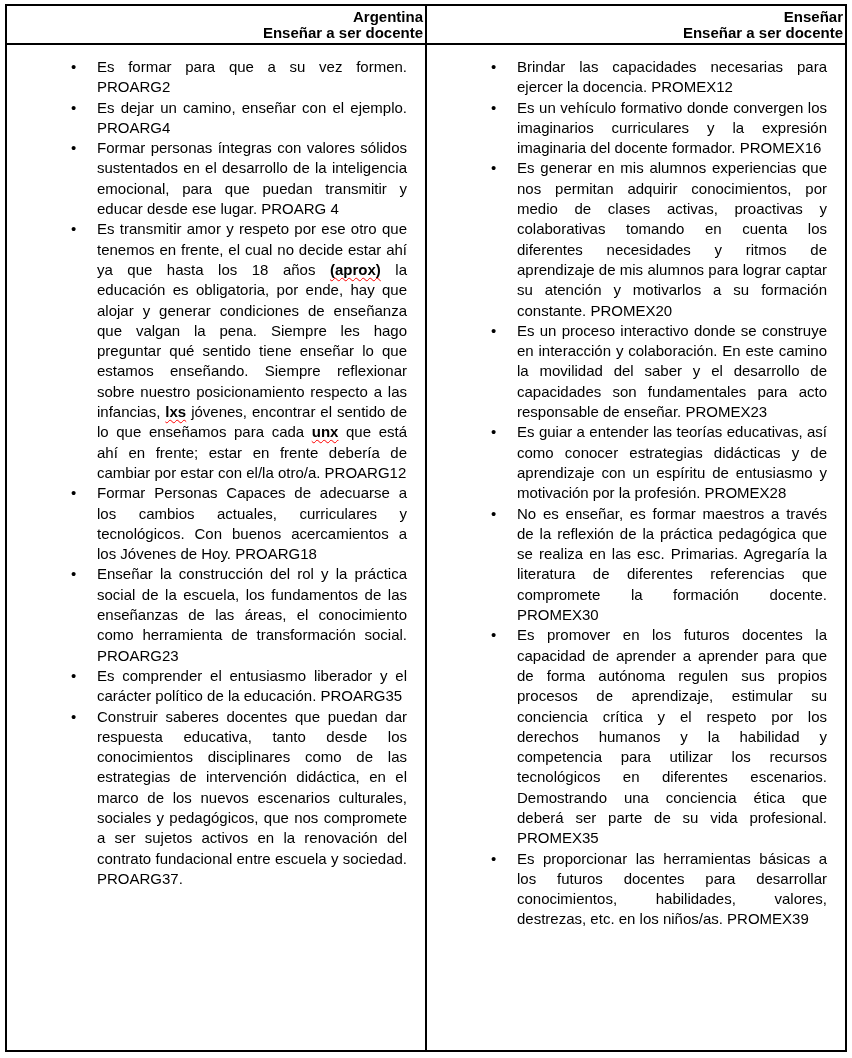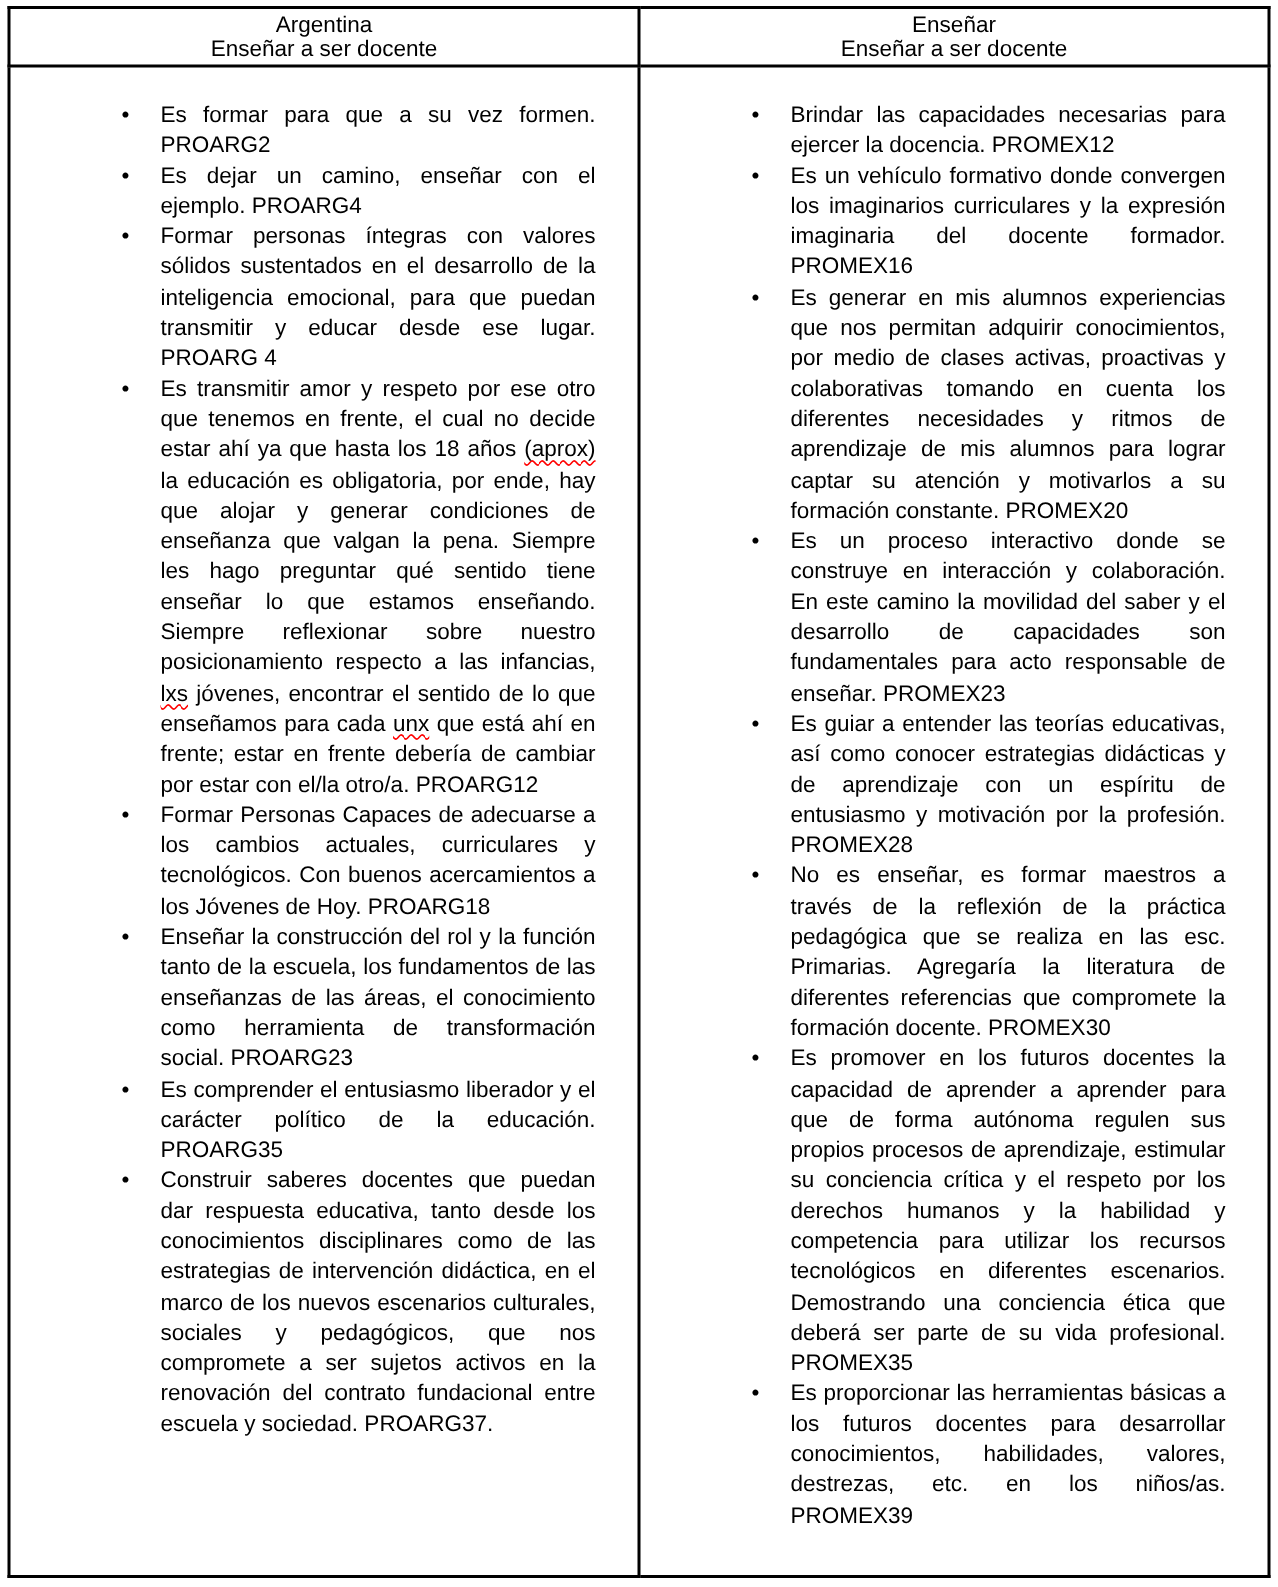--- a/index.html
+++ b/index.html
@@ -22,33 +22,33 @@
     height: 1048px;
     border-collapse: collapse;
     table-layout: fixed;
   }
   table.doc-table, table.doc-table th, table.doc-table td {
     border: 2px solid #000000;
   }
   th.col-header {
     width: 50%;
     padding: 3px 2px 2px 2px;
-    text-align: center;
+    text-align: right;
     vertical-align: top;
     font-size: 15px;
-    font-weight: normal;
+    font-weight: bold;
     line-height: 16px;
   }
   td.col-body {
     vertical-align: top;
     padding: 4px 2px 6px 2px;
   }
   ul.bullet-list {
     list-style: none;
-    margin: 18px;
+    margin: 8px;
     padding: 0 8px 0 80px;
   }
   ul.bullet-list li {
     position: relative;
     font-size: 15px;
     line-height: 20.3px;
     text-align: justify;
     text-justify: inter-word;
   }
   ul.bullet-list li::before {
@@ -56,20 +56,21 @@
     position: absolute;
     left: -26px;
     top: 0;
     font-size: 15px;
   }
   .misspell {
     text-decoration: underline wavy #ff0000;
     text-decoration-skip-ink: none;
     text-underline-offset: 2px;
     text-decoration-thickness: 1px;
+    font-weight: bold;
   }
 </style>
 </head>
 <body>
 
 <div class="page">
   <table class="doc-table">
     <thead>
       <tr>
         <th class="col-header">
@@ -84,21 +85,21 @@
     </thead>
     <tbody>
       <tr>
         <td class="col-body">
           <ul class="bullet-list">
               <li>Es formar para que a su vez formen. PROARG2</li>
               <li>Es dejar un camino, enseñar con el ejemplo. PROARG4</li>
               <li>Formar personas íntegras con valores sólidos sustentados en el desarrollo de la inteligencia emocional, para que puedan transmitir y educar desde ese lugar. PROARG 4</li>
               <li>Es transmitir amor y respeto por ese otro que tenemos en frente, el cual no decide estar ahí ya que hasta los 18 años <span class="misspell">(aprox)</span> la educación es obligatoria, por ende, hay que alojar y generar condiciones de enseñanza que valgan la pena. Siempre les hago preguntar qué sentido tiene enseñar lo que estamos enseñando. Siempre reflexionar sobre nuestro posicionamiento respecto a las infancias, <span class="misspell">lxs</span> jóvenes, encontrar el sentido de lo que enseñamos para cada <span class="misspell">unx</span> que está ahí en frente; estar en frente debería de cambiar por estar con el/la otro/a. PROARG12</li>
               <li>Formar Personas Capaces de adecuarse a los cambios actuales, curriculares y tecnológicos. Con buenos acercamientos a los Jóvenes de Hoy. PROARG18</li>
-              <li>Enseñar la construcción del rol y la función tanto de la escuela, los fundamentos de las enseñanzas de las áreas, el conocimiento como herramienta de transformación social. PROARG23</li>
+              <li>Enseñar la construcción del rol y la práctica social de la escuela, los fundamentos de las enseñanzas de las áreas, el conocimiento como herramienta de transformación social. PROARG23</li>
               <li>Es comprender el entusiasmo liberador y el carácter político de la educación. PROARG35</li>
               <li>Construir saberes docentes que puedan dar respuesta educativa, tanto desde los conocimientos disciplinares como de las estrategias de intervención didáctica, en el marco de los nuevos escenarios culturales, sociales y pedagógicos, que nos compromete a ser sujetos activos en la renovación del contrato fundacional entre escuela y sociedad. PROARG37.</li>
             </ul>
         </td>
         <td class="col-body">
           <ul class="bullet-list">
               <li>Brindar las capacidades necesarias para ejercer la docencia. PROMEX12</li>
               <li>Es un vehículo formativo donde convergen los imaginarios curriculares y la expresión imaginaria del docente formador. PROMEX16</li>
               <li>Es generar en mis alumnos experiencias que nos permitan adquirir conocimientos, por medio de clases activas, proactivas y colaborativas tomando en cuenta los diferentes necesidades y ritmos de aprendizaje de mis alumnos para lograr captar su atención y motivarlos a su formación constante. PROMEX20</li>
               <li>Es un proceso interactivo donde se construye en interacción y colaboración. En este camino la movilidad del saber y el desarrollo de capacidades son fundamentales para acto responsable de enseñar. PROMEX23</li>

